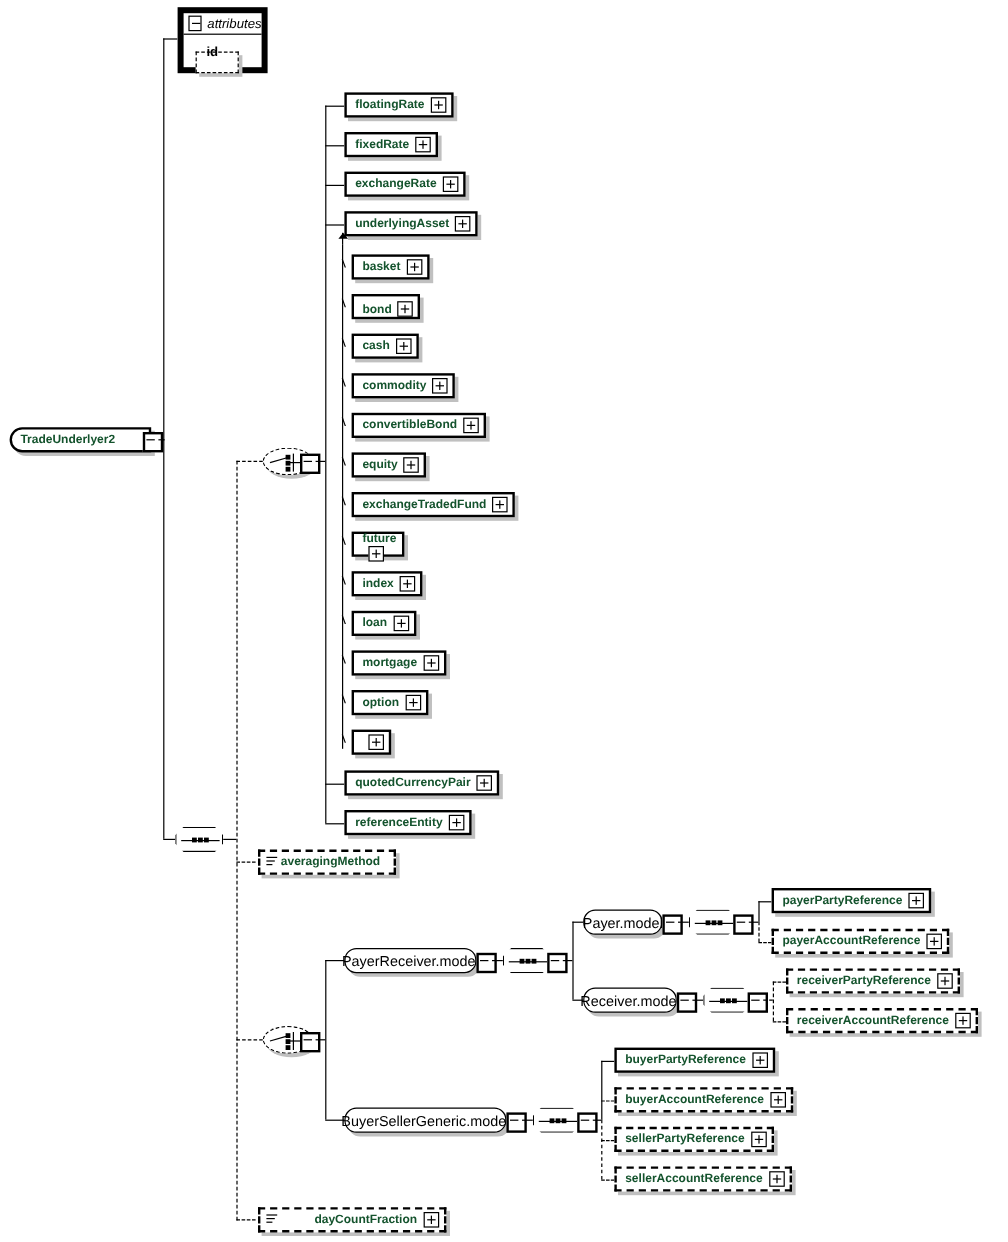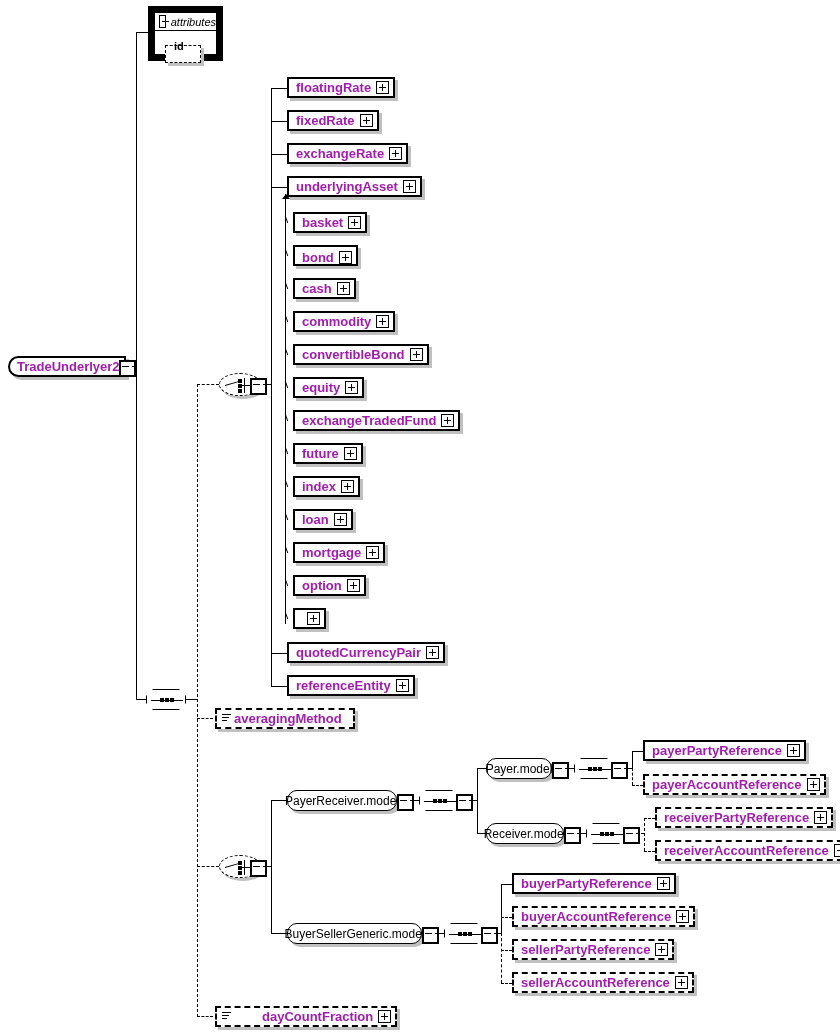--- a/index.html
+++ b/index.html
@@ -10,37 +10,37 @@
   .ln{position:absolute;background:#000;}
   .ln.h{height:1px;}
   .ln.v{width:1px;}
   .dln{position:absolute;}
   .dln.h{border-top:1px dashed #000;height:0;}
   .dln.v{border-left:1px dashed #000;width:0;}
 
   
   .node{position:absolute;box-sizing:border-box;background:#fff;
         display:flex;align-items:center;height:21px;white-space:nowrap;}
-  .node .lbl{font-size:13px;font-weight:bold;color:#a21caf;line-height:1;
+  .node .lbl{font-size:10px;font-weight:bold;color:#14532d;line-height:1;
              padding:0 5px 0 7px;}
   .node.solid{border:2px solid #000;box-shadow:3px 3px 0 0 #c0c0c0;}
   .node.dashed{border:2px dashed #000;box-shadow:3px 3px 0 0 #c0c0c0;}
 
   
   .pm{width:11px;height:11px;border:1px solid #000;background:#fff;
       position:relative;flex:0 0 auto;margin-right:4px;}
   .pm:before{content:"";position:absolute;left:2px;top:5px;width:7px;height:1px;background:#000;}
   .pm.plus:after{content:"";position:absolute;left:5px;top:2px;width:1px;height:7px;background:#000;}
 
   
   .pmx{position:absolute;width:13px;height:13px;border:2px solid #000;background:#fff;}
   .pmx:before{content:"";position:absolute;left:1px;top:4px;width:7px;height:1px;background:#000;}
 
   
-  .attrbox{position:absolute;border:7px solid #000000;background:#fff;box-sizing:border-box;}
+  .attrbox{position:absolute;border:5px solid #000000;background:#fff;box-sizing:border-box;}
   .attrbox .hdr{display:flex;align-items:center;height:17px;padding-left:4px;
                 border-bottom:1px solid #000;}
   .attrbox .hdr .t{font-size:11px;font-style:italic;color:#000;margin-left:5px;}
   .attrbox .body{padding:5px 8px 6px 10px;}
   .attr-item{display:inline-flex;align-items:center;height:16px;
              border:1px dashed #000;background:#fff;padding:0 16px 16px 8px;
              box-shadow:3px 3px 0 0 #c0c0c0;box-sizing:border-box;}
   .attr-item .lbl{font-size:11px;font-weight:bold;color:#000;}
   .hdr-pm{width:11px;height:11px;border:1px solid #000;background:#fff;position:relative;}
   .hdr-pm:before{content:"";position:absolute;left:2px;top:5px;width:7px;height:1px;background:#000;}
@@ -214,21 +214,21 @@
     <span class="pm plus"></span>
   </div>
 
   <div class="tick" style="left:286px;top:414px;"></div>
   <div class="node solid" style="left:293px;top:410px;">
     <span class="lbl">exchangeTradedFund</span>
     <span class="pm plus"></span>
   </div>
 
   <div class="tick" style="left:286px;top:447px;"></div>
-  <div class="node solid" style="left:293px;top:443px;">
+  <div class="node solid" style="left:293px;top:443px;flex-direction:column;">
     <span class="lbl">future</span>
     <span class="pm plus"></span>
   </div>
 
   <div class="tick" style="left:286px;top:480px;"></div>
   <div class="node solid" style="left:293px;top:476px;">
     <span class="lbl">index</span>
     <span class="pm plus"></span>
   </div>
 

